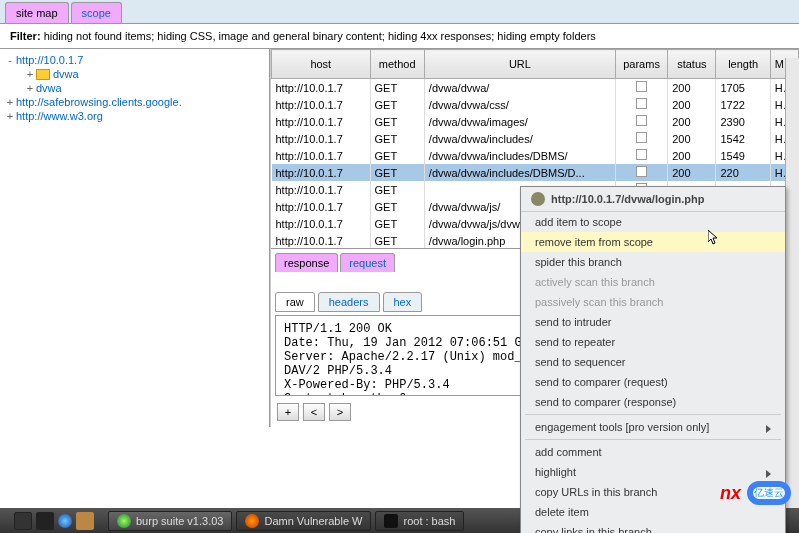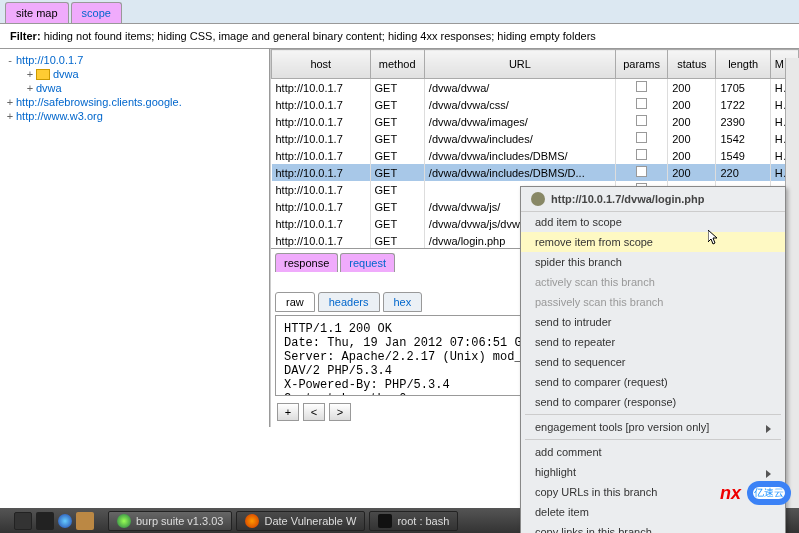--- a/index.html
+++ b/index.html
@@ -314,19 +314,19 @@
   <div class="task-icon" style="background:#222"></div>
   <div class="ball" style="background:radial-gradient(#6cf,#24a)"></div>
   <div class="task-icon" style="background:#b84"></div>
   <div style="width:6px"></div>
   <div class="task-item active">
     <span class="ball" style="background:radial-gradient(#9f5,#274)"></span>
     <span>burp suite v1.3.03</span>
   </div>
   <div class="task-item">
     <span class="ball" style="background:radial-gradient(#f90,#c30)"></span>
-    <span>Date Vulnerable W</span>
+    <span>Damn Vulnerable W</span>
   </div>
   <div class="task-item">
     <span class="task-icon" style="width:14px;height:14px;background:#111"></span>
     <span>root : bash</span>
   </div>
 </div>
 
 </body></html>

